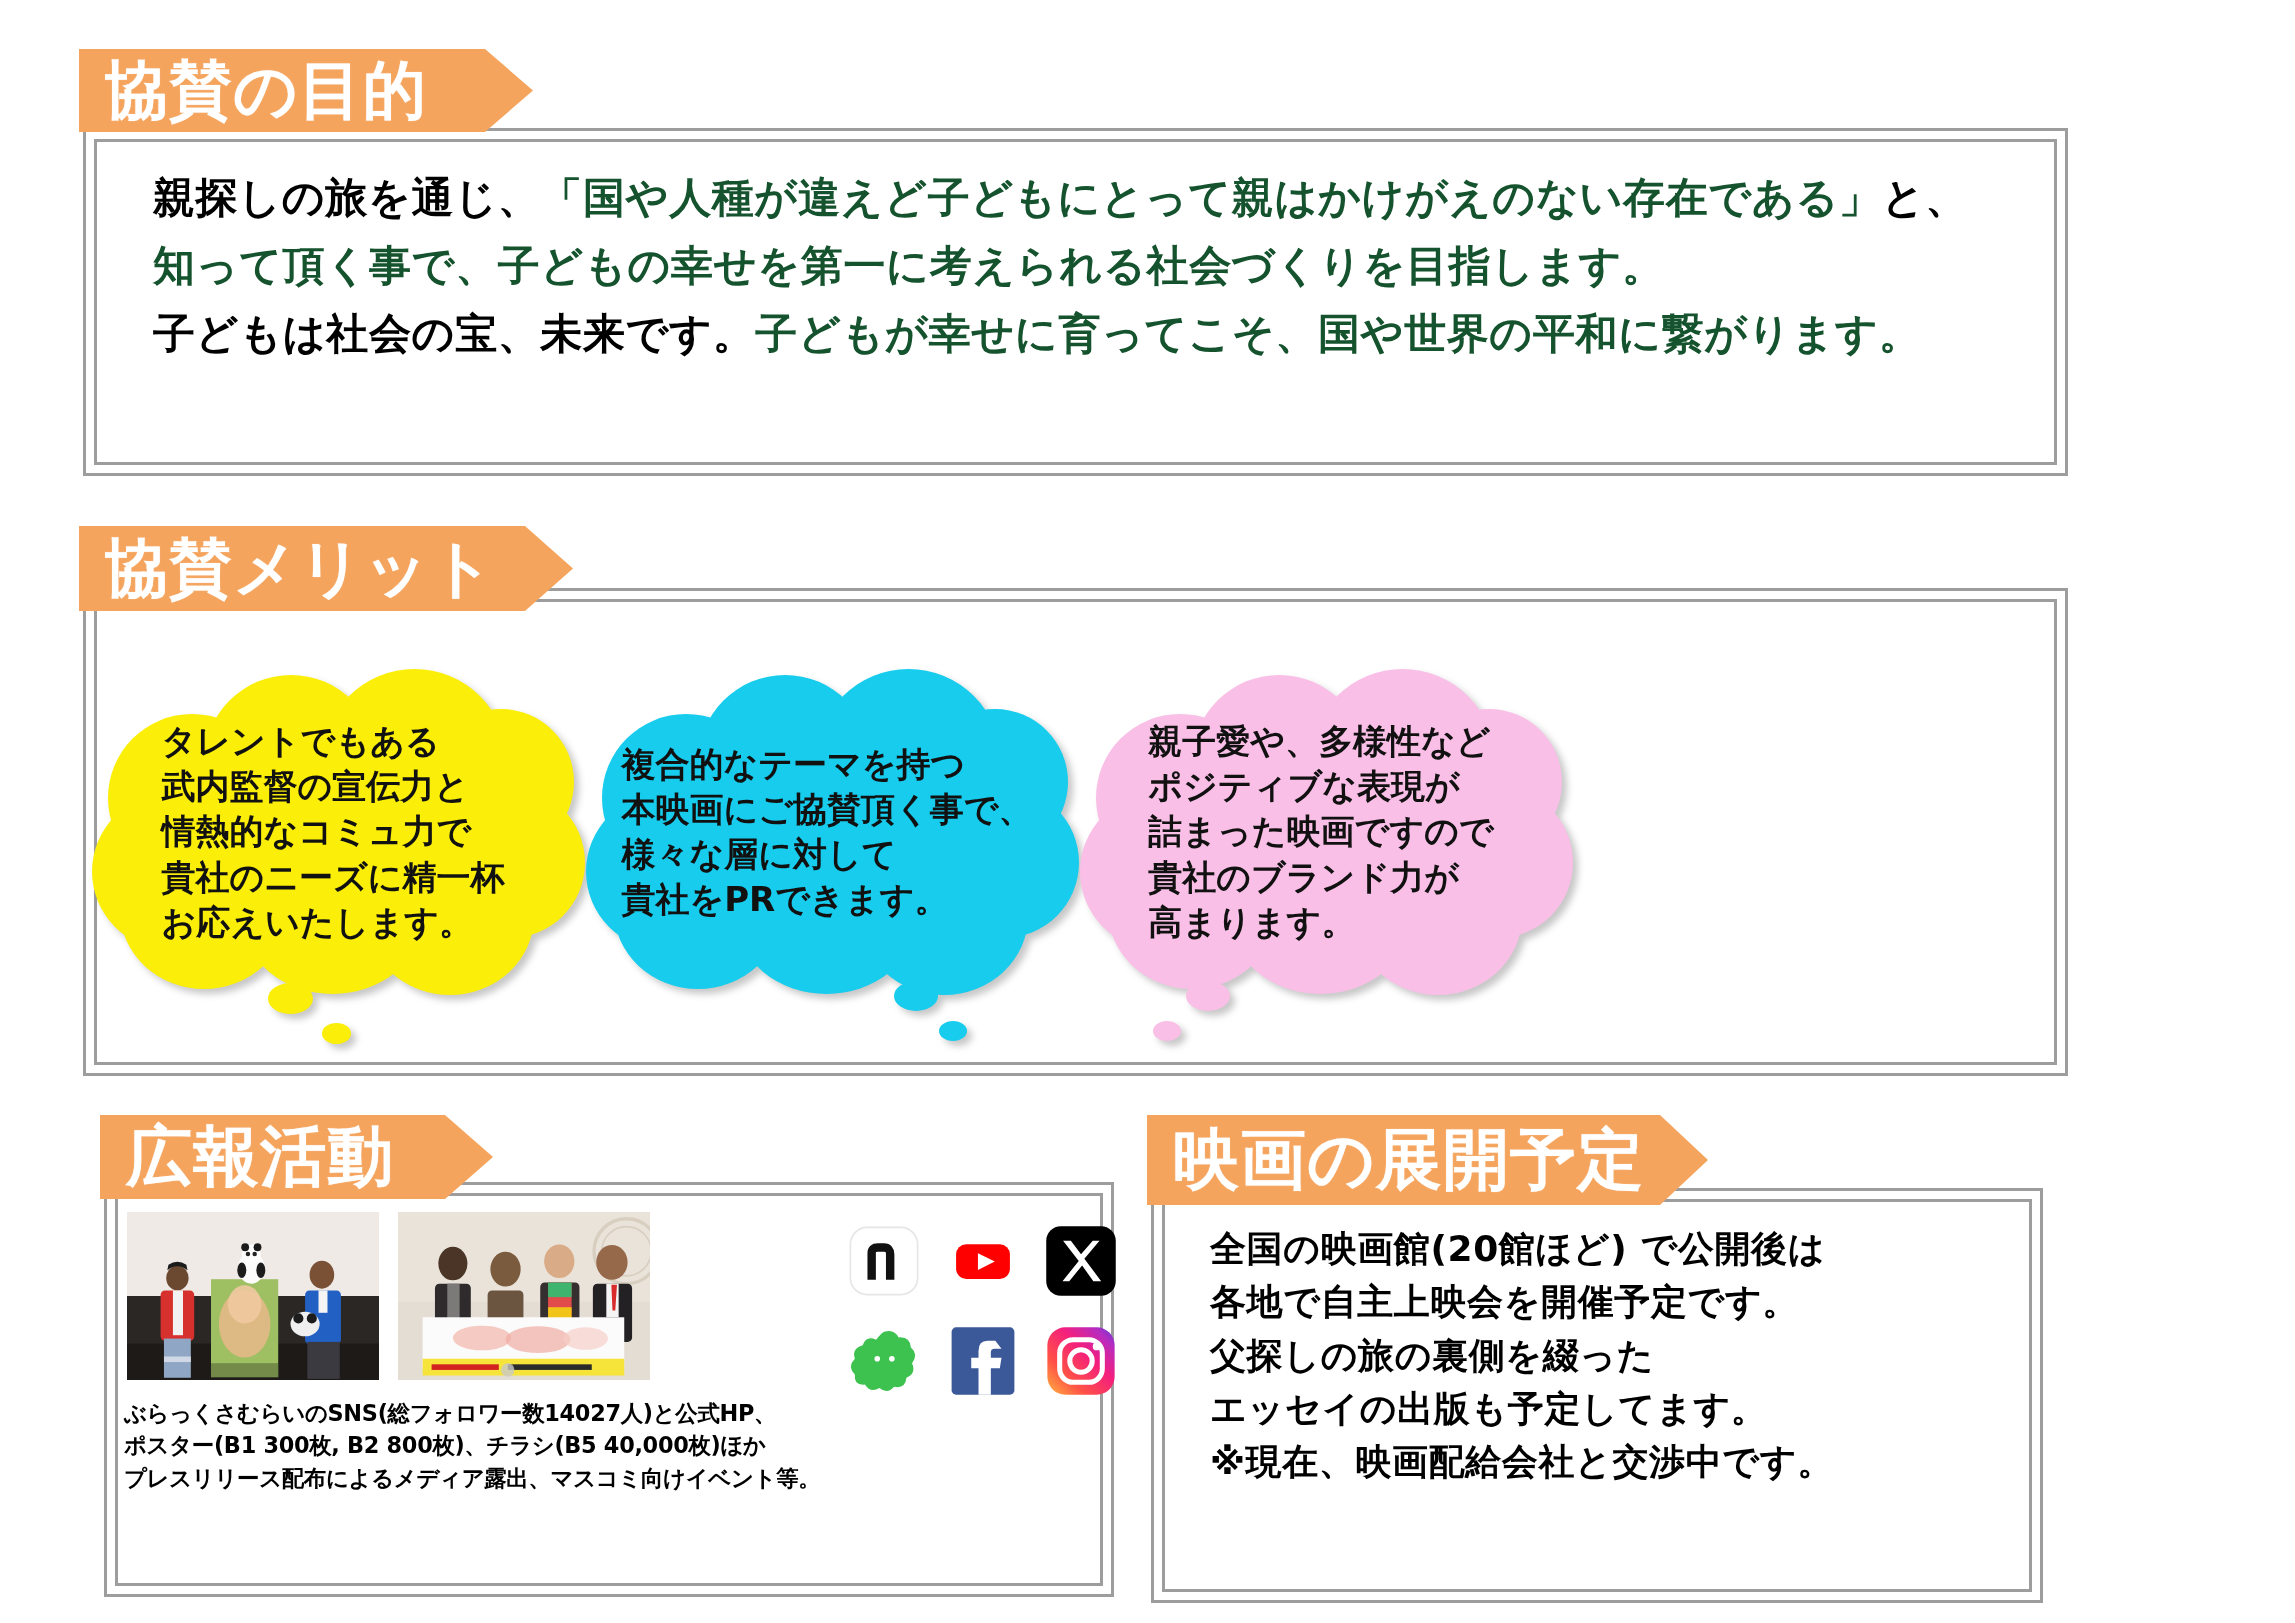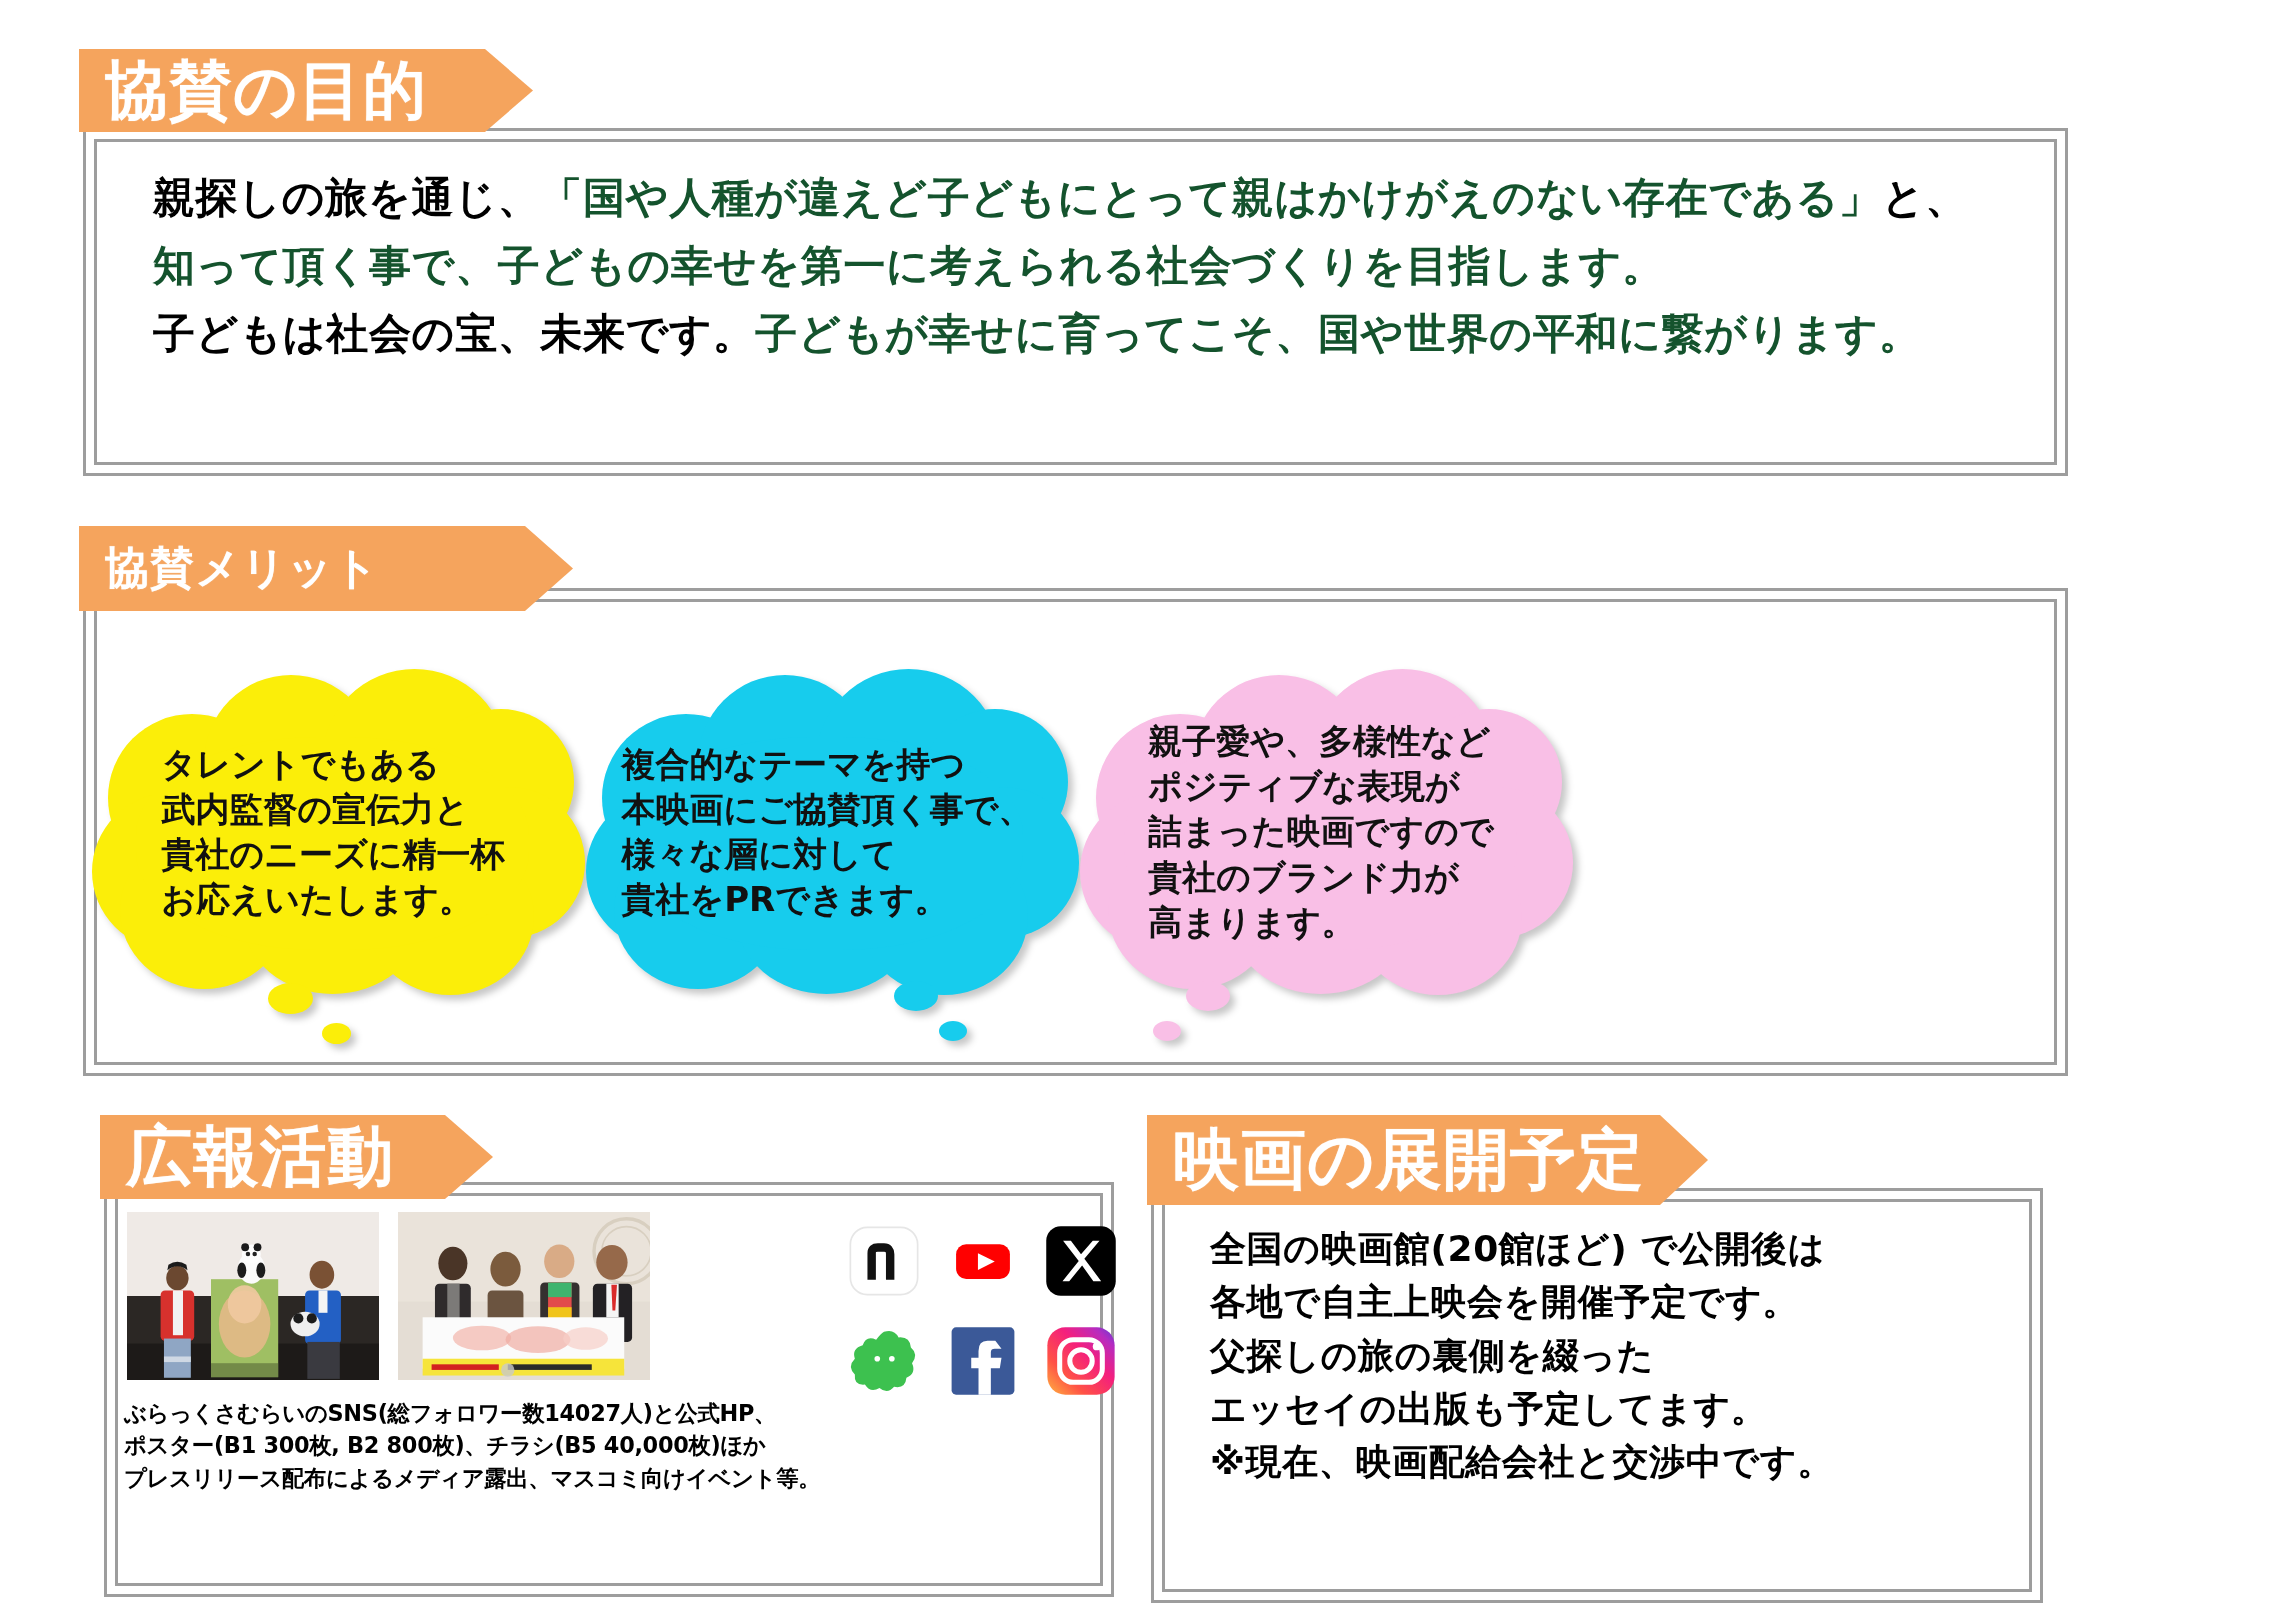--- a/index.html
+++ b/index.html
@@ -55,21 +55,21 @@
     font-weight:bold;
     line-height:1.62;
     white-space:nowrap;
     letter-spacing:0.6px;
   }
   .black{ color:#000000; }
   .red{ color:#14532d; }
 
   
   #sec2-banner{ left:79px; top:526px; width:494px; height:85px; }
-  #sec2-banner span{ font-size:44px; }
+  #sec2-banner span{ font-size:63px; }
   #sec2-panel{ left:83px; top:588px; width:1985px; height:488px; }
 
   .bubbles{
     position:absolute; left:0; top:0; width:100%; height:100%;
     display:flex; align-items:center; justify-content:flex-start;
   }
 
   
   .bubble{
     position:relative;
@@ -190,20 +190,21 @@
         <i style="left:34px;  top:168px; width:168px;height:157px;"></i>
         <i style="left:157px; top:179px; width:179px;height:151px;"></i>
         <i style="left:280px; top:174px; width:168px;height:157px;"></i>
         <i style="left:50px;  top:73px; width:393px;height:213px;border-radius:46%;"></i>
       </div>
       <div class="tail" style="left:182px; top:319px; width:45px;height:31px;"></div>
       <div class="tail" style="left:236px; top:359px; width:29px;height:21px;"></div>
       <div class="txt">
         <div>タレントでもある</div>
         <div>武内監督の宣伝力と</div>
+        <div>情熱的なコミュ力で</div>
         <div>貴社のニーズに精一杯</div>
         <div>お応えいたします。</div>
       </div>
     </div>
 
     <div class="bubble b-cyan">
       <div class="cloud">
         <i style="left:22.4px;  top:50px;  width:168px;height:168px;"></i>
         <i style="left:118px; top:11.2px;  width:174px;height:174px;"></i>
         <i style="left:236px; top:5.6px;  width:185px;height:185px;"></i>

